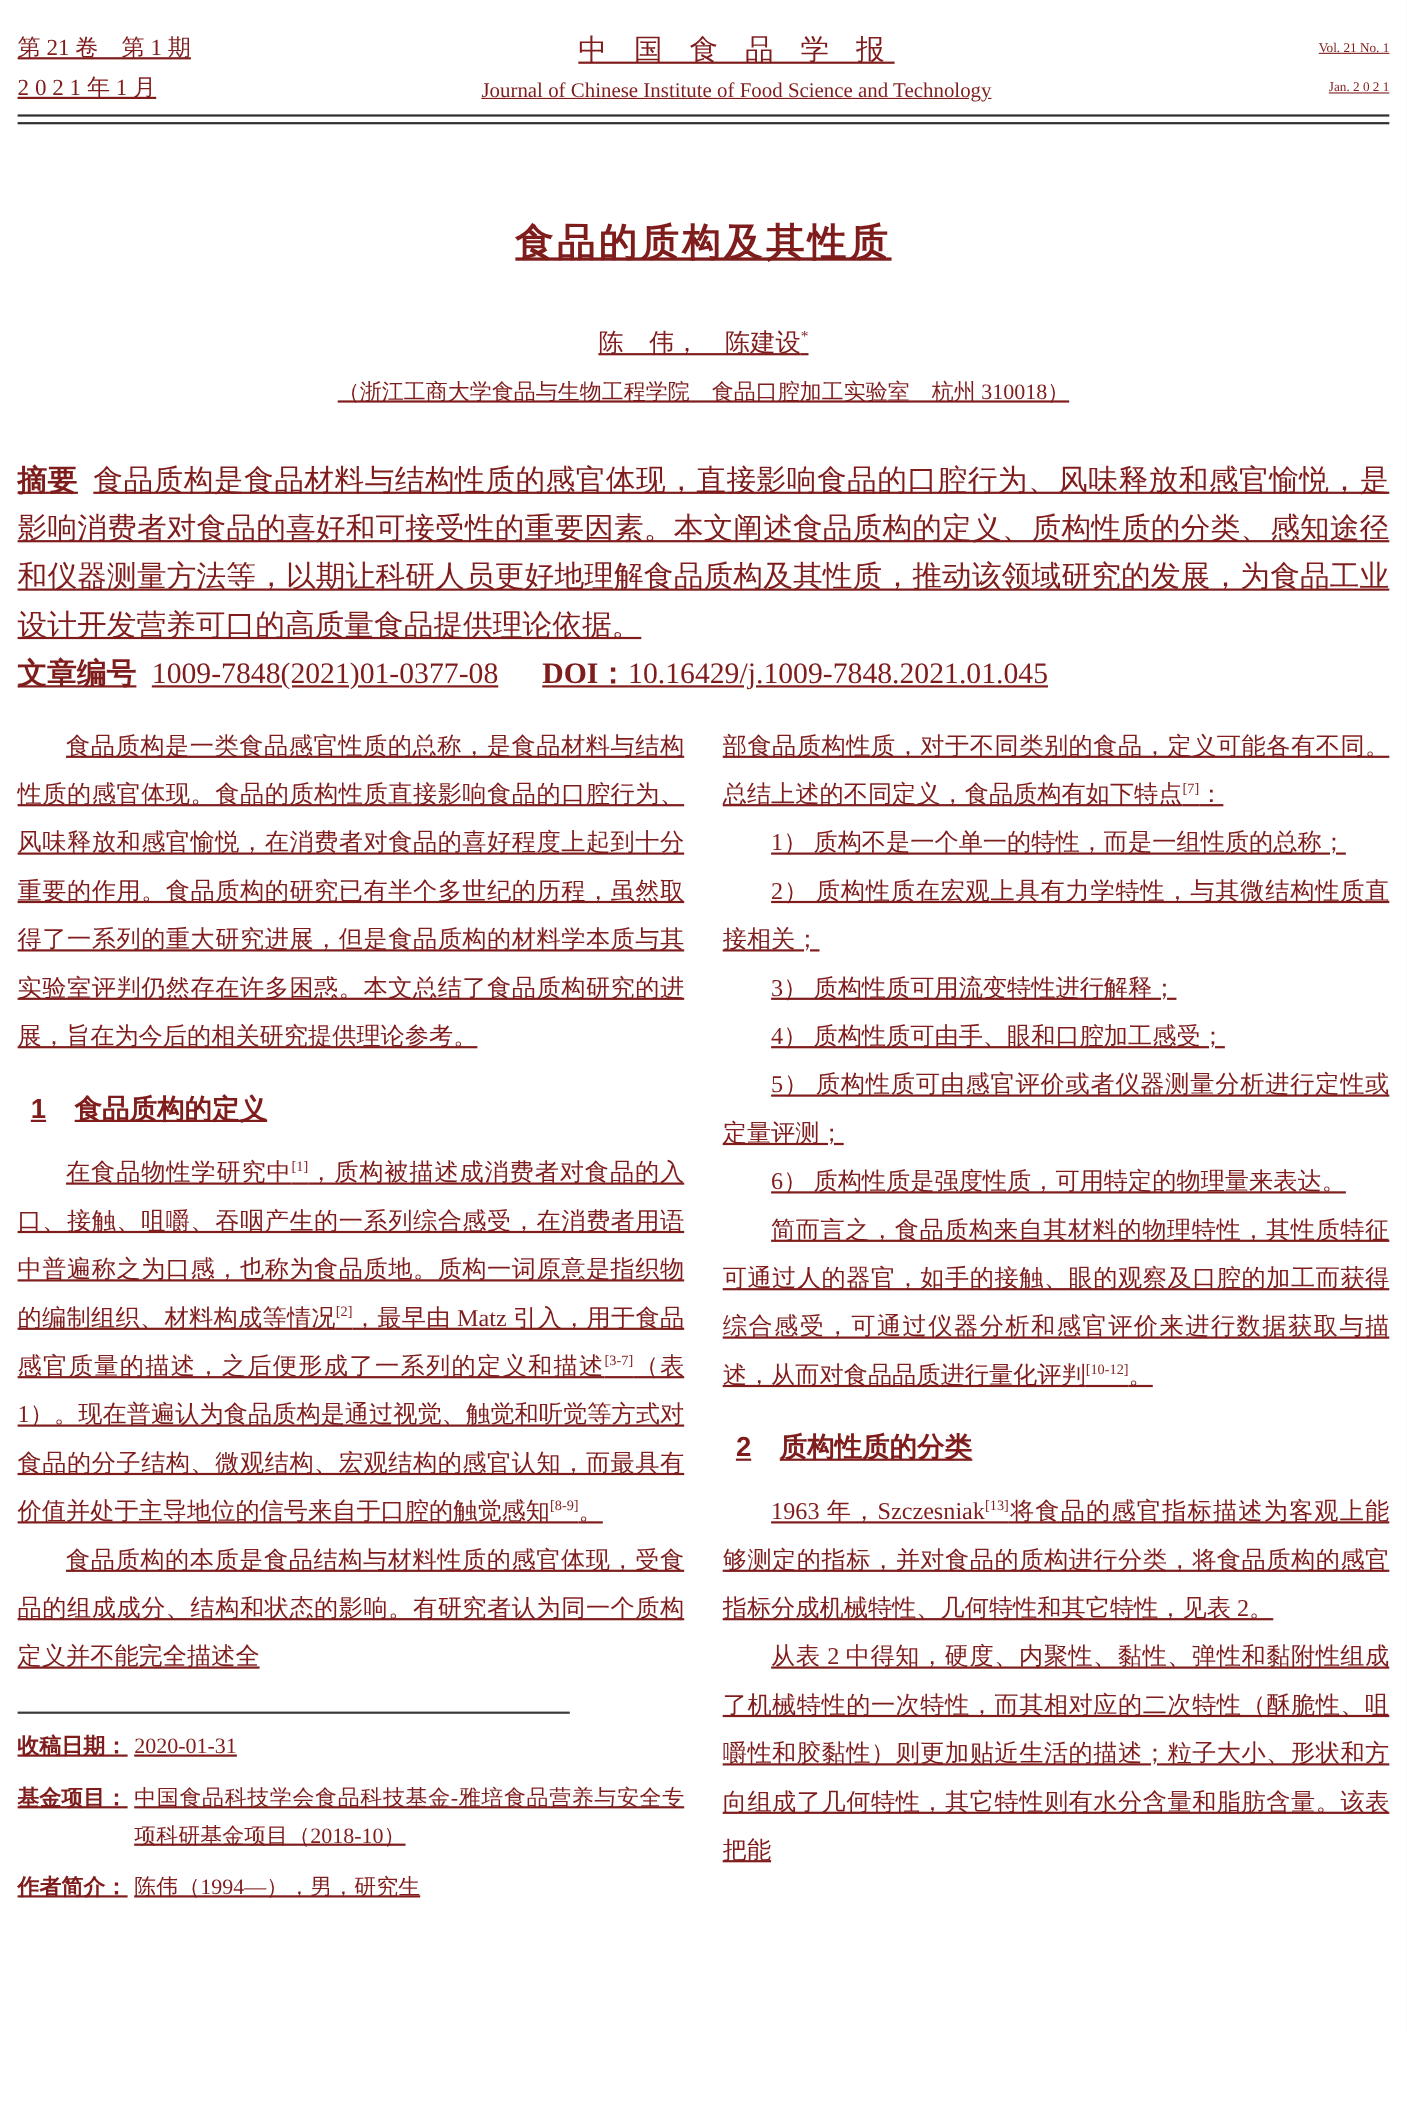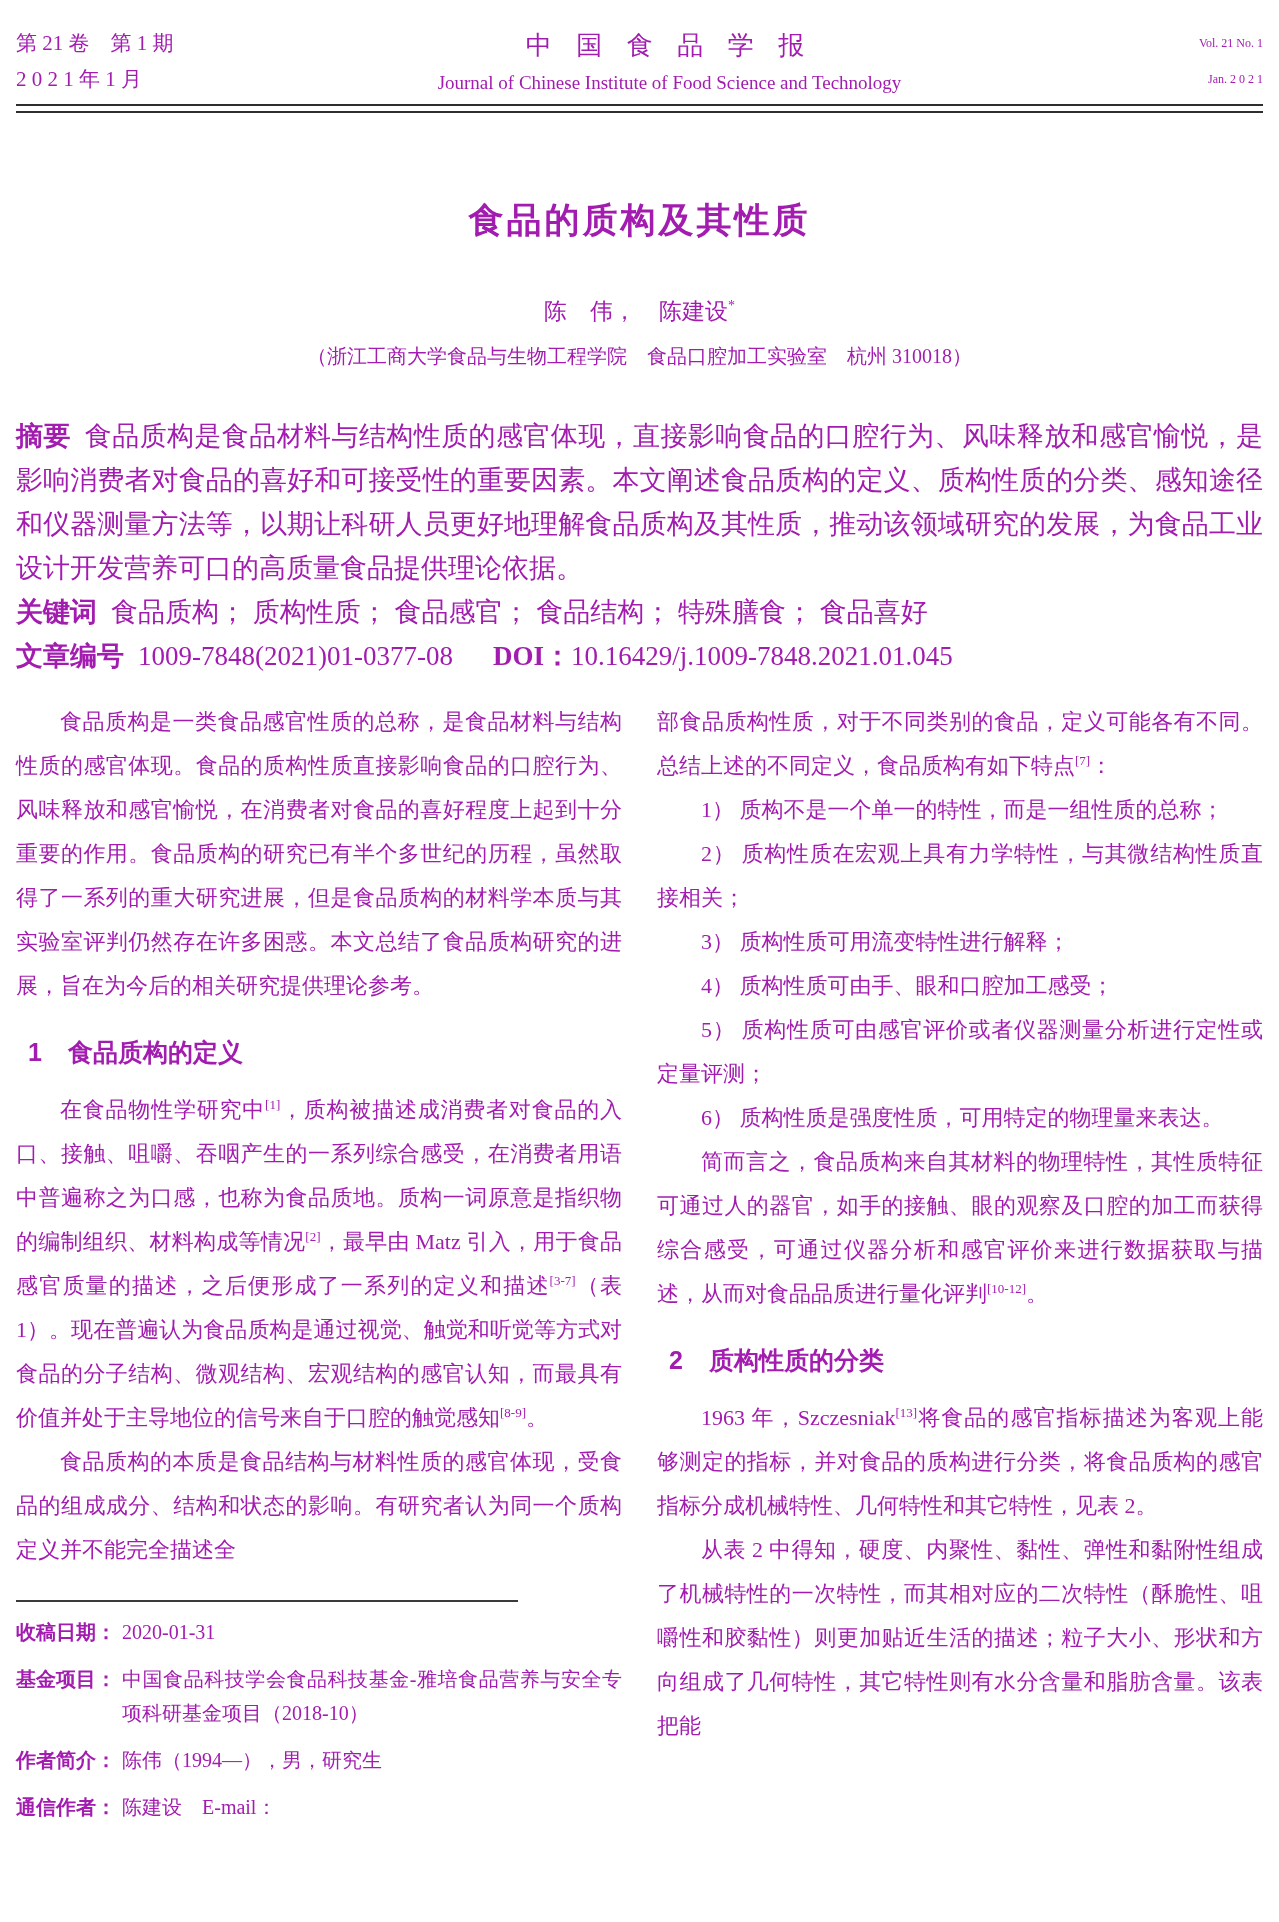--- a/index.html
+++ b/index.html
@@ -1,19 +1,20 @@
 <!DOCTYPE html>
 <html lang="zh"><head>
 <meta charset="utf-8">
 <style>
   html,body { margin:0; padding:0; background:#e8e8e8; }
   .page {
-    width:1279px; height:1922px; margin:0 auto; background:#ffffff; color:#a21caf;
+    width:1279px; height:1922px; margin:0 auto; background:#ffffff; color:#7f1d1d;
     box-sizing:border-box; padding:24px 16px 0 16px; position:relative; overflow:hidden;
     font-family:"Liberation Serif","DejaVu Serif",serif;
+    text-decoration:underline;
   }
   
   .journal-header { display:flex; justify-content:space-between; align-items:center; }
   .jh-left { width:250px; font-size:21px; line-height:36px; white-space:nowrap; }
   .jh-center { text-align:center; flex:1; }
   .jh-cn { font-size:26px; letter-spacing:9px; line-height:44px; }
   .jh-en { font-size:19px; line-height:30px; }
   .jh-right { width:190px; text-align:right; font-size:12px; line-height:36px; white-space:nowrap; }
   .double-rule { margin-top:6px; height:5px; border-top:2px solid #2e2e2e; border-bottom:2px solid #2e2e2e; }
   
@@ -72,21 +73,20 @@
   <div class="double-rule"></div>
 
   <div class="paper-title">食品的质构及其性质</div>
   <div class="authors">
     <span>陈　伟，　陈建设</span><sup>*</sup>
   </div>
   <div class="affiliation">（浙江工商大学食品与生物工程学院　食品口腔加工实验室　杭州 310018）</div>
 
   <div class="meta">
     <p><span class="label-b">摘要</span><span>食品质构是食品材料与结构性质的感官体现，直接影响食品的口腔行为、风味释放和感官愉悦，是影响消费者对食品的喜好和可接受性的重要因素。本文阐述食品质构的定义、质构性质的分类、感知途径和仪器测量方法等，以期让科研人员更好地理解食品质构及其性质，推动该领域研究的发展，为食品工业设计开发营养可口的高质量食品提供理论依据。</span></p>
-    <p><span class="label-b">关键词</span><span>食品质构； 质构性质； 食品感官； 食品结构； 特殊膳食； 食品喜好</span></p>
     <p><span class="label-b">文章编号</span><span>1009-7848(2021)01-0377-08</span><span class="doi-label">DOI：</span><span>10.16429/j.1009-7848.2021.01.045</span></p>
   </div>
 
   <div class="columns">
 
     <div class="col">
       <p>食品质构是一类食品感官性质的总称，是食品材料与结构性质的感官体现。食品的质构性质直接影响食品的口腔行为、风味释放和感官愉悦，在消费者对食品的喜好程度上起到十分重要的作用。食品质构的研究已有半个多世纪的历程，虽然取得了一系列的重大研究进展，但是食品质构的材料学本质与其实验室评判仍然存在许多困惑。本文总结了食品质构研究的进展，旨在为今后的相关研究提供理论参考。</p>
       <div class="section-heading">
         <span class="sec-num">1</span><span>食品质构的定义</span>
       </div>
@@ -100,24 +100,20 @@
           <span class="fn-value">2020-01-31</span>
         </div>
         <div class="fn-row">
           <span class="fn-label">基金项目：</span>
           <span class="fn-value">中国食品科技学会食品科技基金-雅培食品营养与安全专项科研基金项目（2018-10）</span>
         </div>
         <div class="fn-row">
           <span class="fn-label">作者简介：</span>
           <span class="fn-value">陈伟（1994—），男，研究生</span>
         </div>
-        <div class="fn-row">
-          <span class="fn-label">通信作者：</span>
-          <span class="fn-value">陈建设　E-mail：</span>
-        </div>
       </div>
     </div>
 
     <div class="col">
       <p class="noindent">部食品质构性质，对于不同类别的食品，定义可能各有不同。总结上述的不同定义，食品质构有如下特点<sup>[7]</sup>：</p>
       <p>1） 质构不是一个单一的特性，而是一组性质的总称；</p>
       <p>2） 质构性质在宏观上具有力学特性，与其微结构性质直接相关；</p>
       <p>3） 质构性质可用流变特性进行解释；</p>
       <p>4） 质构性质可由手、眼和口腔加工感受；</p>
       <p>5） 质构性质可由感官评价或者仪器测量分析进行定性或定量评测；</p>

